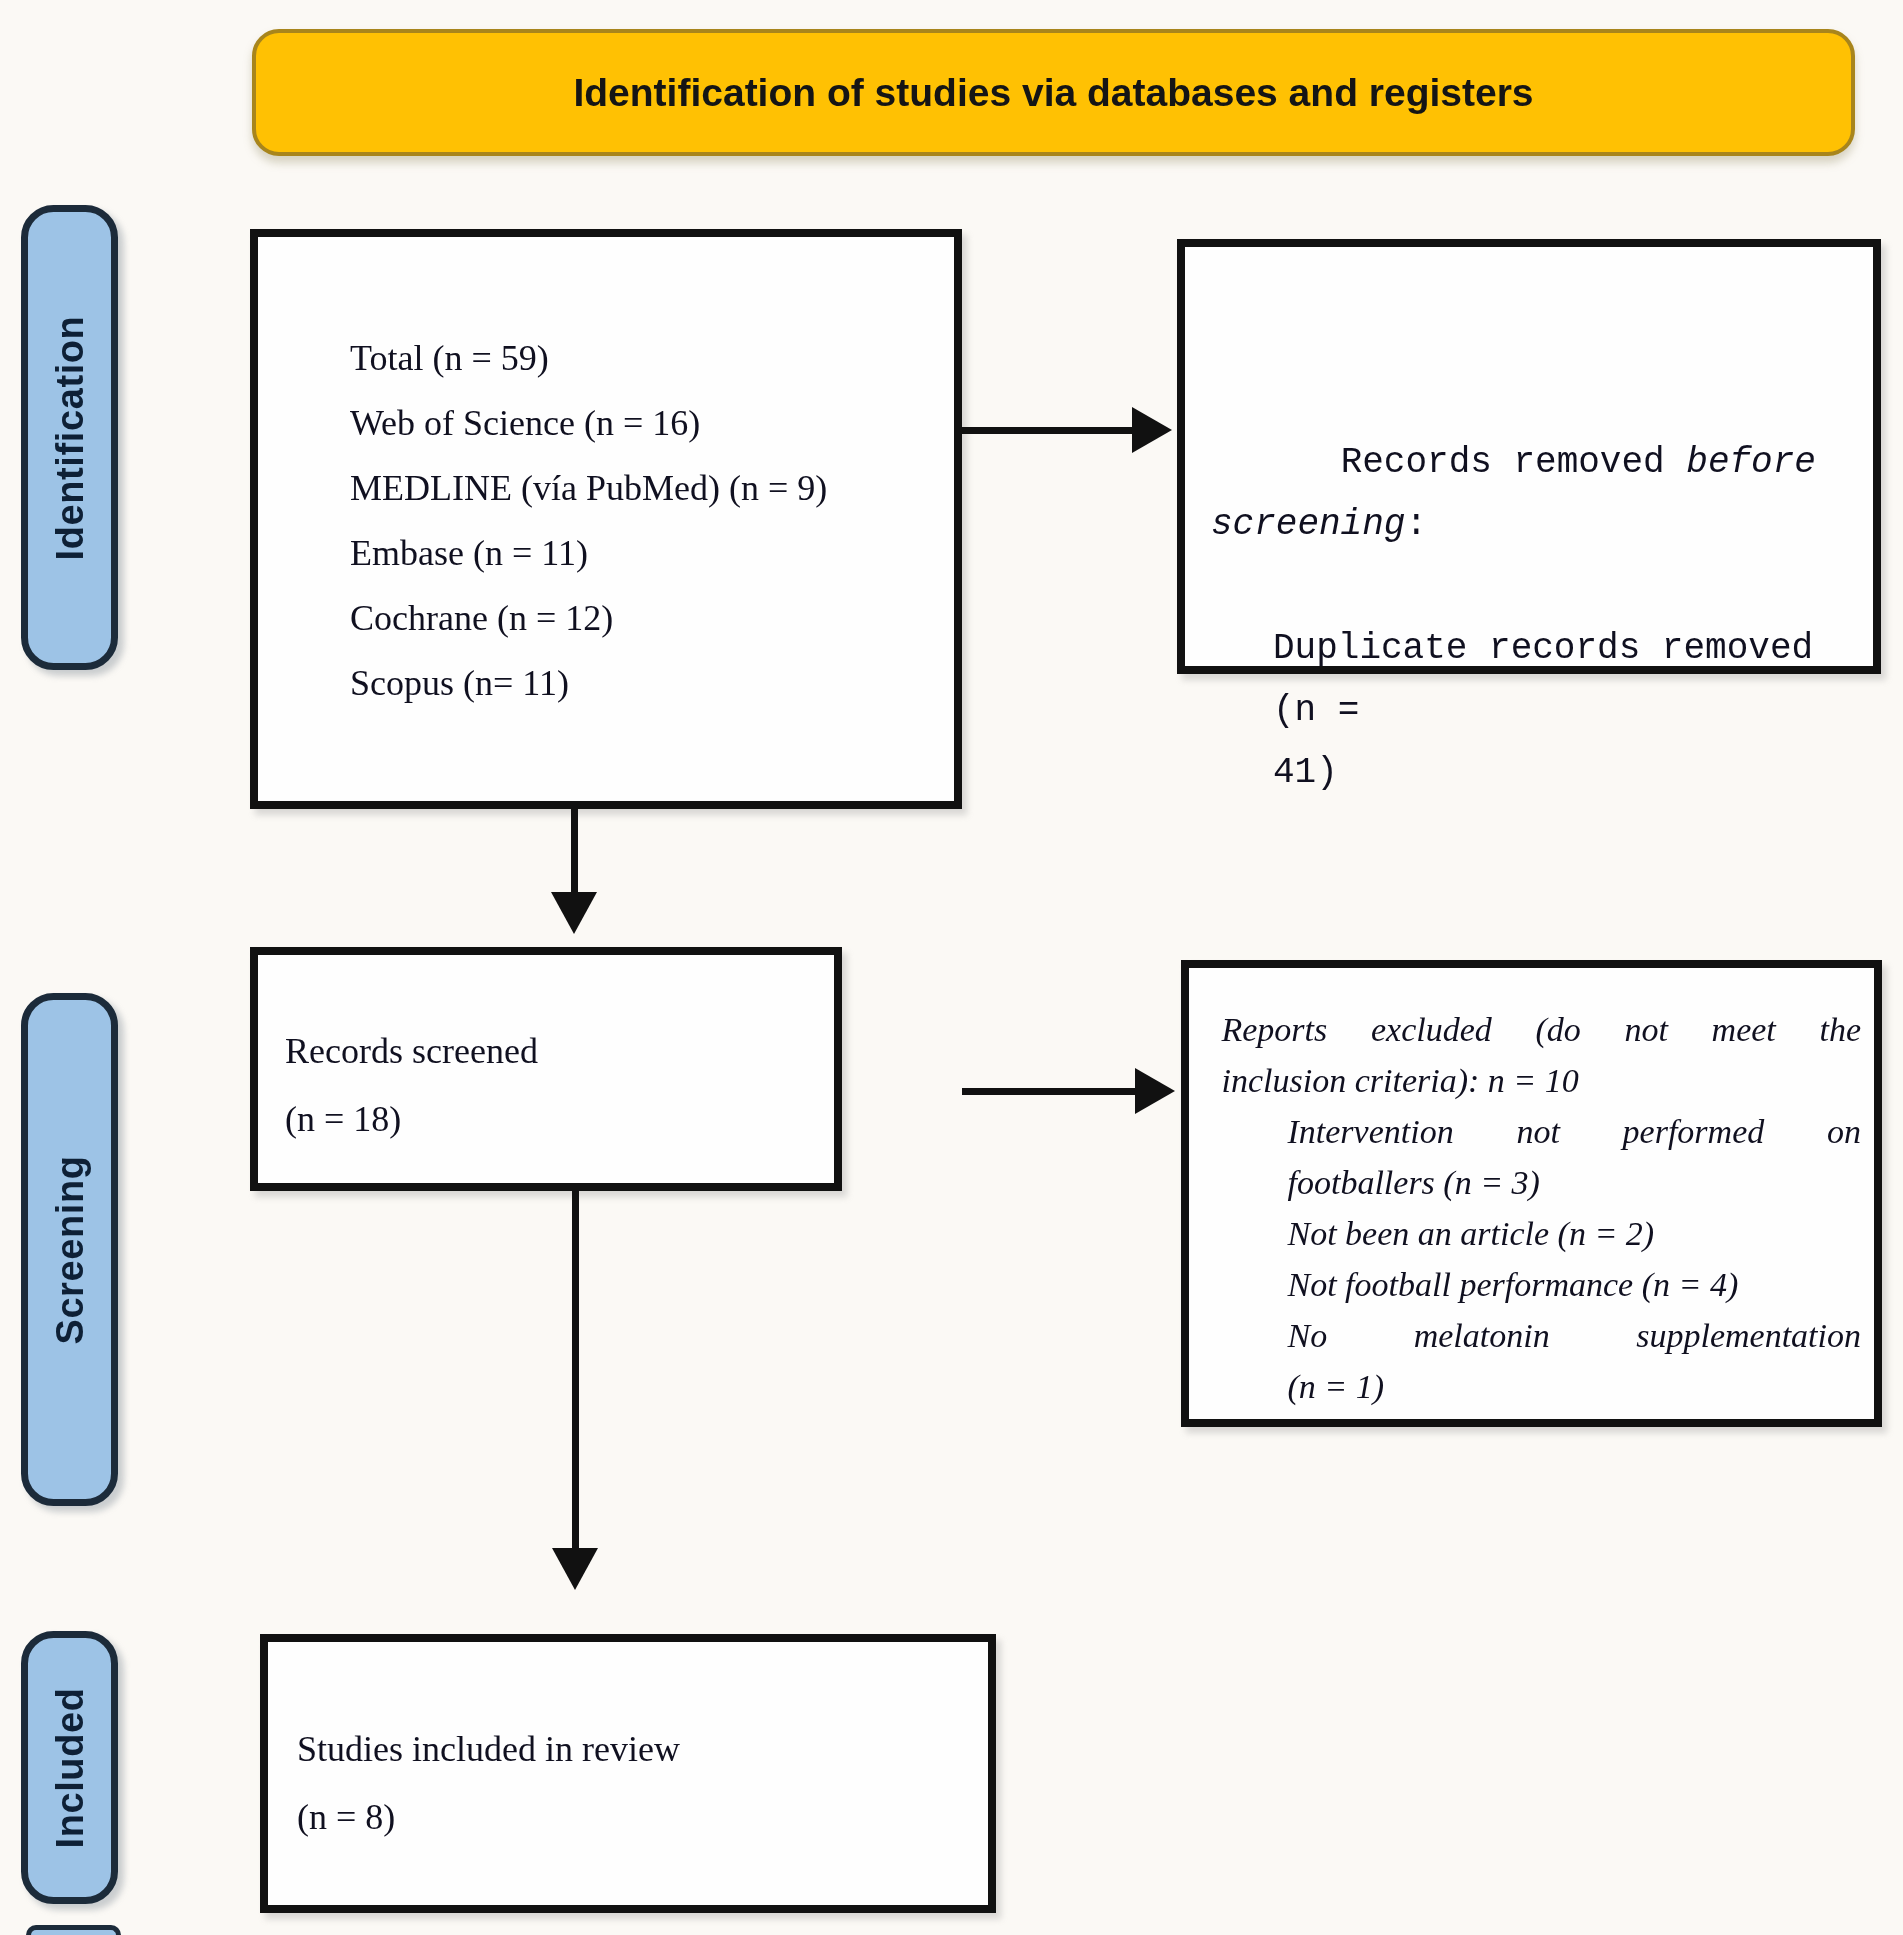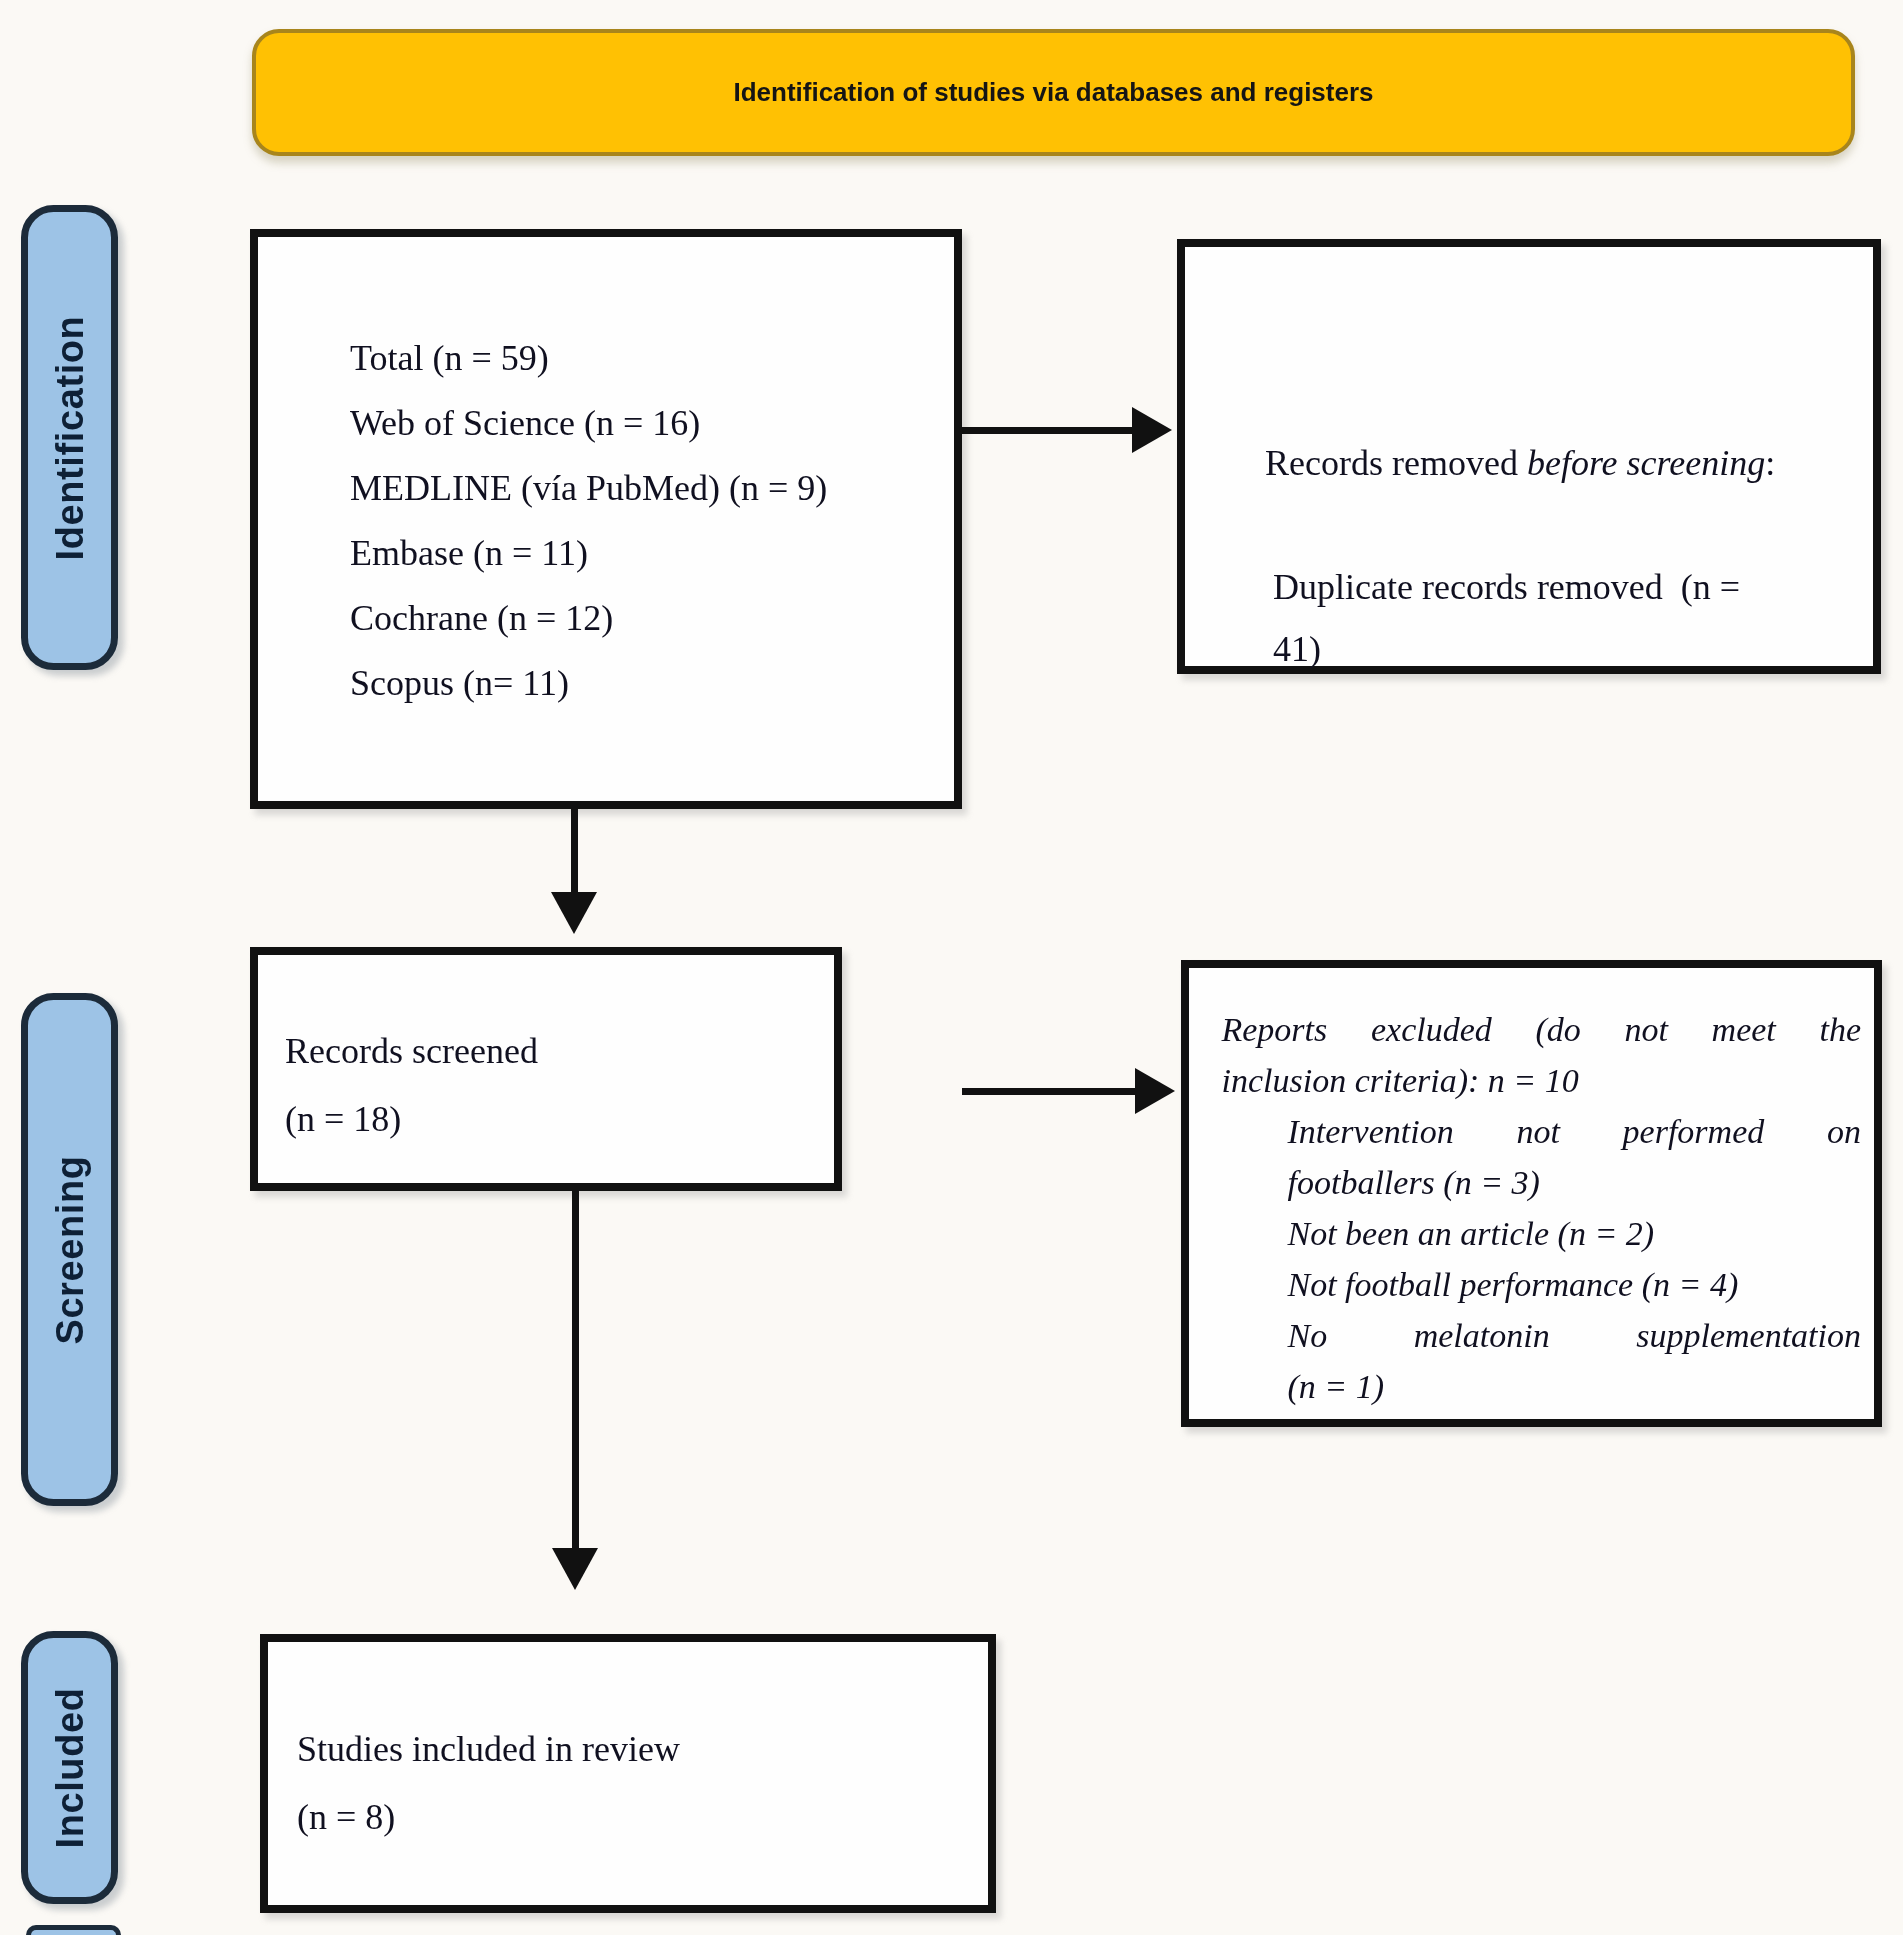--- a/index.html
+++ b/index.html
@@ -16,21 +16,21 @@
     position: absolute; left: 252px; top: 29px; width: 1603px; height: 127px;
     background: #FFC103;
     border: 4.5px solid #A8851C;
     border-radius: 27px;
     box-sizing: border-box;
     display: flex; align-items: center; justify-content: center;
     box-shadow: 0 6.5px 9px rgba(150, 140, 100, 0.35);
   }
   .banner-title {
     font-family: "Liberation Sans", sans-serif;
-    font-weight: bold; font-size: 26px; color: #151515;
+    font-weight: bold; font-size: 39px; color: #151515;
     white-space: nowrap;
   }
 
   
   .stage {
     position: absolute; left: 21px; width: 97px;
     background: #9DC3E6;
     border: 7.1px solid #1C2B3A;
     border-radius: 32.5px;
     box-sizing: border-box;
@@ -62,21 +62,21 @@
     border: 8.4px solid #111111;
     box-sizing: border-box;
     box-shadow: 5.2px 5.8px 6.5px rgba(150, 150, 150, 0.33);
   }
   .line { font-size: 36px; line-height: 65px; white-space: pre-wrap; }
   .indent { padding-left: 65px; }
 
   .box-identified { left: 250px;  top: 229px;  width: 712px; height: 580px;
                     padding: 89px 19.5px 0 27px; }
   .box-removed    { left: 1177px; top: 239px;  width: 704px; height: 435px;
-                    padding: 123px 19.5px 0 26px; }
+                    padding: 123px 19.5px 0 26px; font-family: Liberation Mono, monospace; }
   .box-removed .line { line-height: 62px; }
   .box-removed .indent { padding-left: 62px; }
   .box-screened   { left: 250px;  top: 947px; width: 592px; height: 244px;
                     padding: 62px 19.5px 0 27px; }
   .box-screened .line { line-height: 68px; }
   .box-excluded   { left: 1181px; top: 960px; width: 701px; height: 467px;
                     padding: 36px 13px 0 32.5px; font-style: italic; }
   .box-excluded .line { font-size: 34px; line-height: 51px; }
   .box-excluded .indent { padding-left: 66px; }
   .stretch { text-align: justify; text-align-last: justify; }

